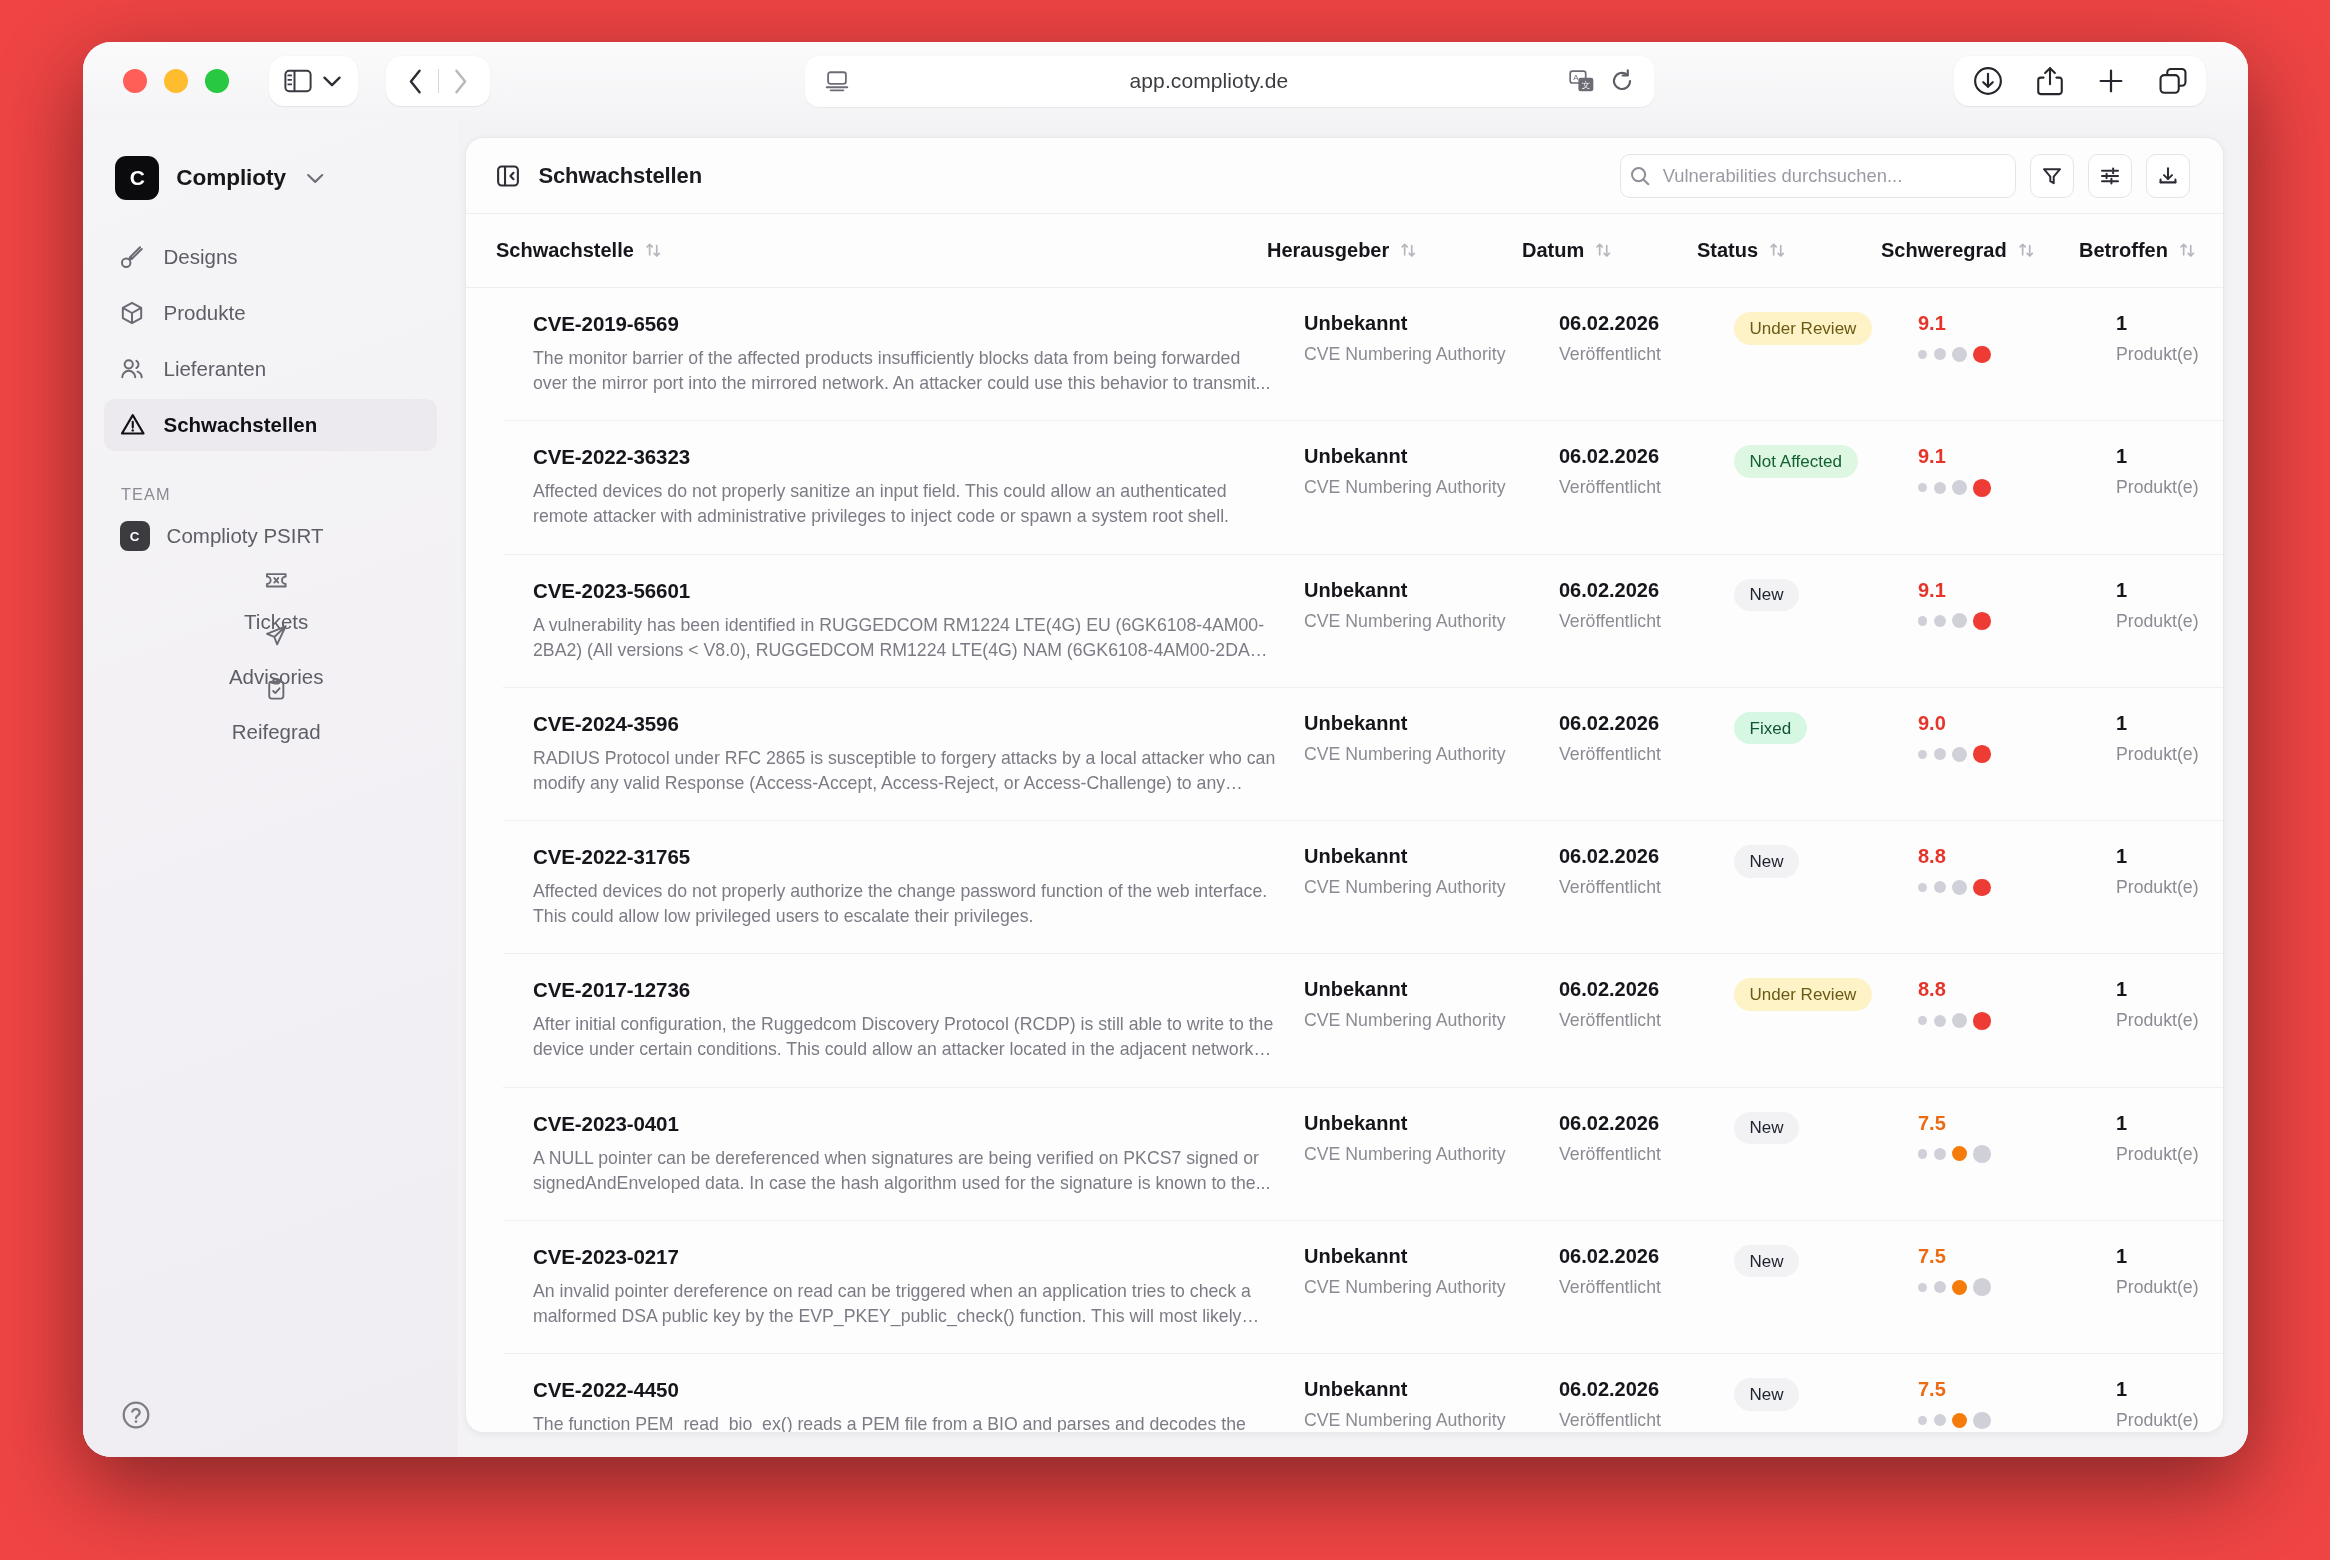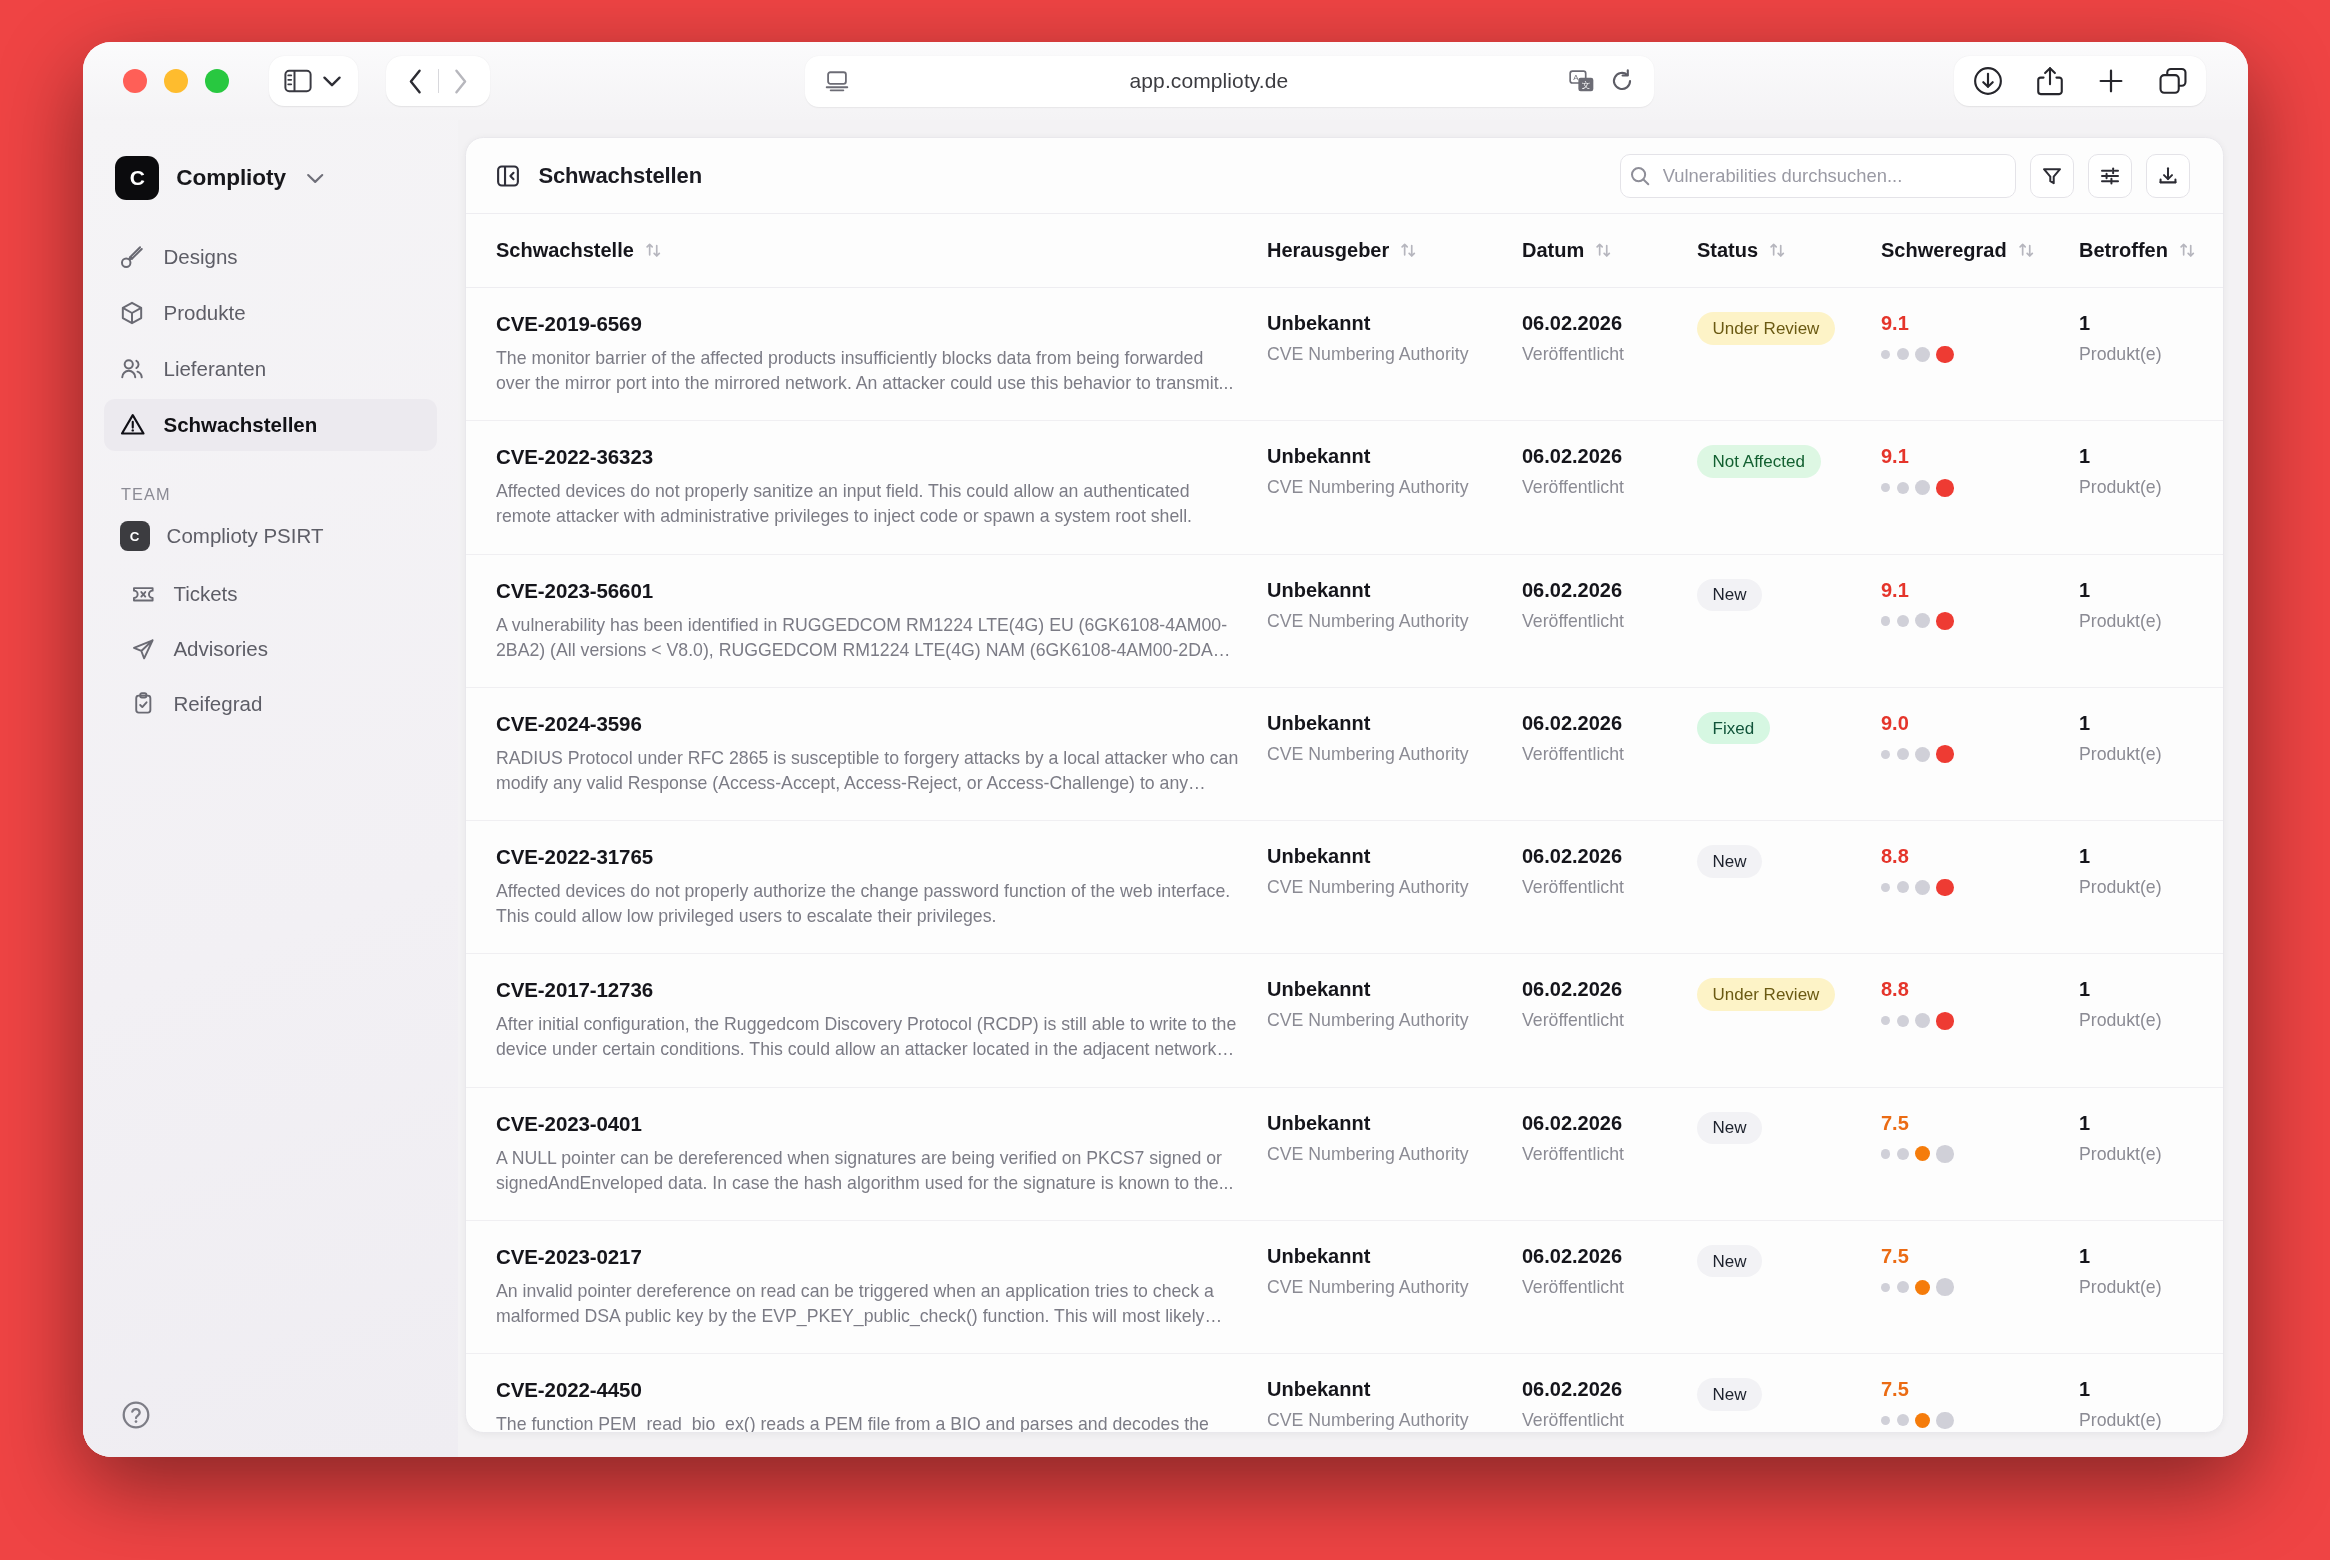--- a/index.html
+++ b/index.html
@@ -152,21 +152,21 @@
   }
   .team-logo {
     width: 30px; height: 30px; background: #3c3c40; border-radius: 7.8px;
     color: #fff; font-size: 13.4px; font-weight: 700;
     display: flex; align-items: center; justify-content: center; flex: 0 0 30px;
   }
   .subnav { margin-top: 7px; display: flex; flex-direction: column; gap: 2.8px; }
   .subnav-item {
     display: flex; align-items: center; gap: 18.4px;
     height: 52px; padding: 0 15.6px 0 27px; border-radius: 11.3px;
-    color: #5d5d66; font-size: 20.5px;
+    color: #5d5d66; font-size: 20.5px; flex-direction: column;
   }
   .subnav-item .ico { width: 24px; height: 24px; display: flex; align-items: center; justify-content: center; flex: 0 0 24px; }
   .sidebar-foot { margin-top: auto; padding: 0 0 27px 17px; }
 
   
   .main {
     flex: 1;
     min-width: 0;
     padding: 17px 24px 24px 7px;
     display: flex;
@@ -215,21 +215,21 @@
   }
 
   
   .table { flex: 1; display: flex; flex-direction: column; min-height: 0; }
   .thead {
     height: 74px; flex: 0 0 74px;
     border-bottom: 0.7px solid #eeedf1;
     display: flex; align-items: center;
     padding: 0 33px 0 30px;
   }
-  .tbody { flex: 1; overflow: hidden; }
+  .tbody { flex: 1; overflow: hidden; margin-left: 37px; }
   .trow {
     display: flex; align-items: flex-start;
     padding: 24px 33px 24px 30px;
     border-bottom: 0.7px solid #f0eff2;
     min-height: 111px;
   }
   .c-vuln   { width: 771px; flex: 0 0 771px; padding-right: 28px; }
   .c-pub    { width: 255px;  flex: 0 0 255px; }
   .c-date   { width: 175px;  flex: 0 0 175px; }
   .c-status { width: 184px;  flex: 0 0 184px; }

